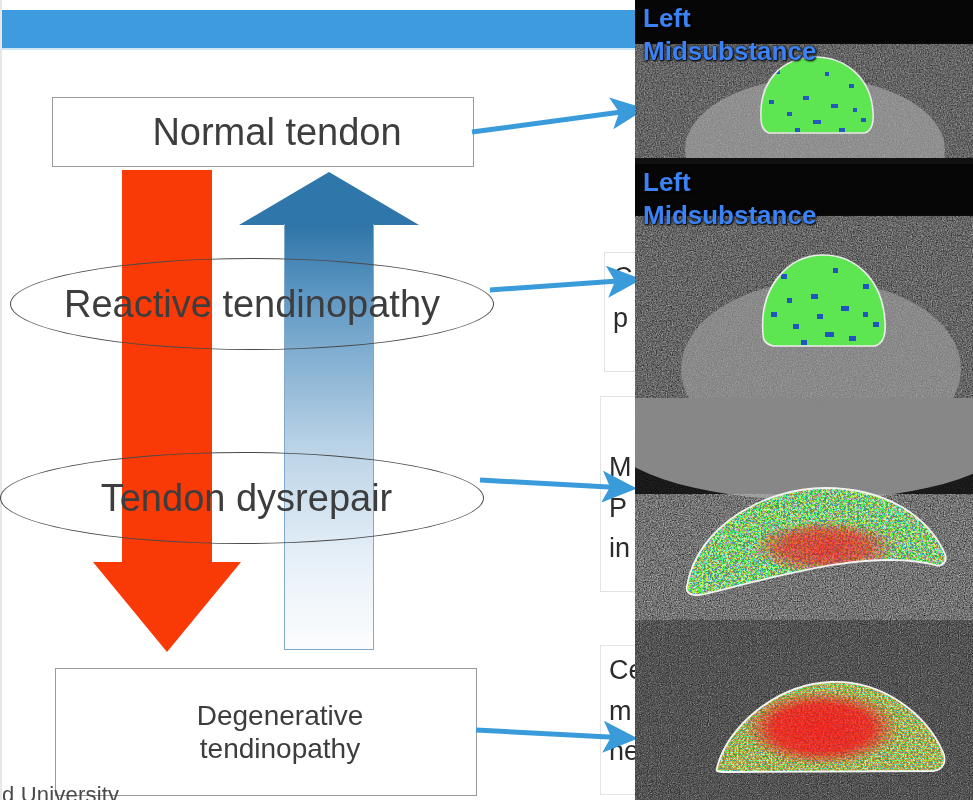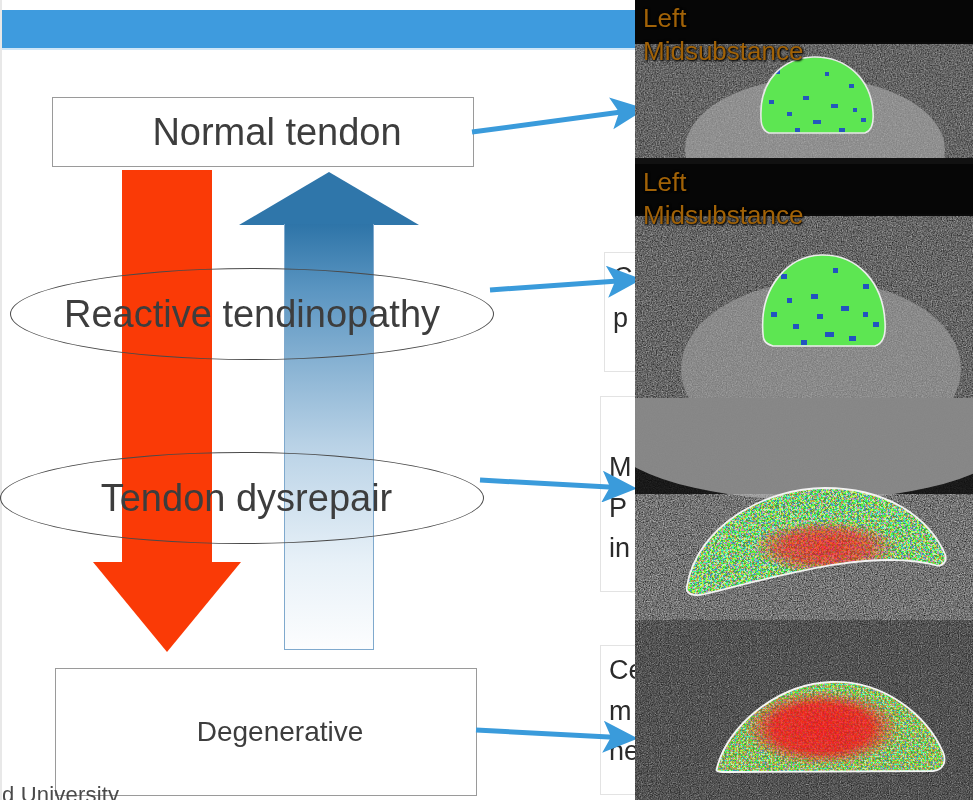--- a/index.html
+++ b/index.html
@@ -146,21 +146,21 @@
     background: transparent;
     display: flex;
     align-items: center;
     justify-content: center;
     color: #3d3d3d;
     font-size: 38px;
     text-align: center;
   }
   #ellipse-reactive {
     left: 10px;
-    top: 268px;
+    top: 258px;
     width: 484px;
     height: 92px;
   }
   #ellipse-dysrepair {
     left: 0px;
     top: 452px;
     width: 484px;
     height: 92px;
     padding-left: 9px;
   }
@@ -214,23 +214,23 @@
   #us-1 { top: 0px;   height: 164px; }
   #us-2 { top: 164px; height: 234px; }
   #us-3 { top: 398px; height: 222px; }
   #us-4 { top: 620px; height: 180px; }
 
   .us-svg { display: block; width: 100%; height: 100%; }
 
   .us-label {
     position: absolute;
     left: 8px;
-    color: #a16207;
+    color: #3b82f6;
     font-size: 26px;
-    font-weight: 400;
+    font-weight: 700;
     line-height: 1.25;
     text-shadow: 0 0 3px #000, 1px 1px 2px #000;
     pointer-events: none;
   }
   #us-label-1 { top: 2px; }
   #us-label-2 { top: 2px; }
 </style>
 </head>
 <body>
 
@@ -258,20 +258,21 @@
   <div class="ellipse" id="ellipse-reactive">
     <span>Reactive tendinopathy</span>
   </div>
 
   <div class="ellipse" id="ellipse-dysrepair">
     <span>Tendon dysrepair</span>
   </div>
 
   <div class="flowbox" id="box-degenerative">
     <span>Degenerative</span>
+    <span>tendinopathy</span>
   </div>
 
   <div class="caption-box" id="caption-reactive">
     <div>C</div>
     <div>p</div>
   </div>
 
   <div class="caption-box" id="caption-dysrepair">
     <div style="height:46px"></div>
     <div>M</div>

